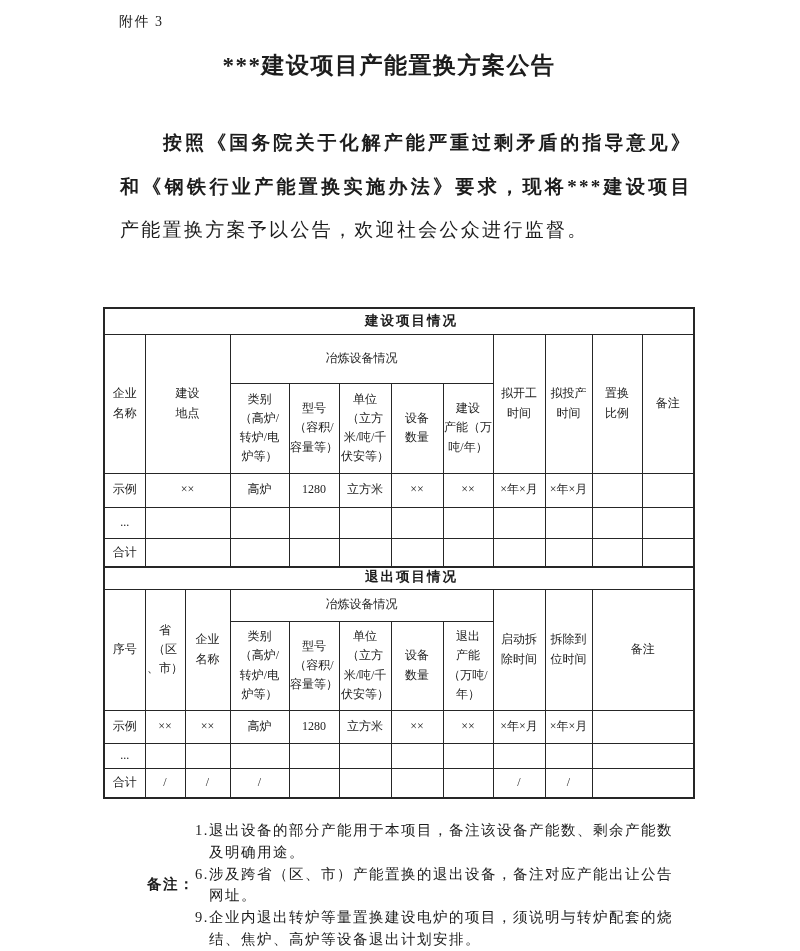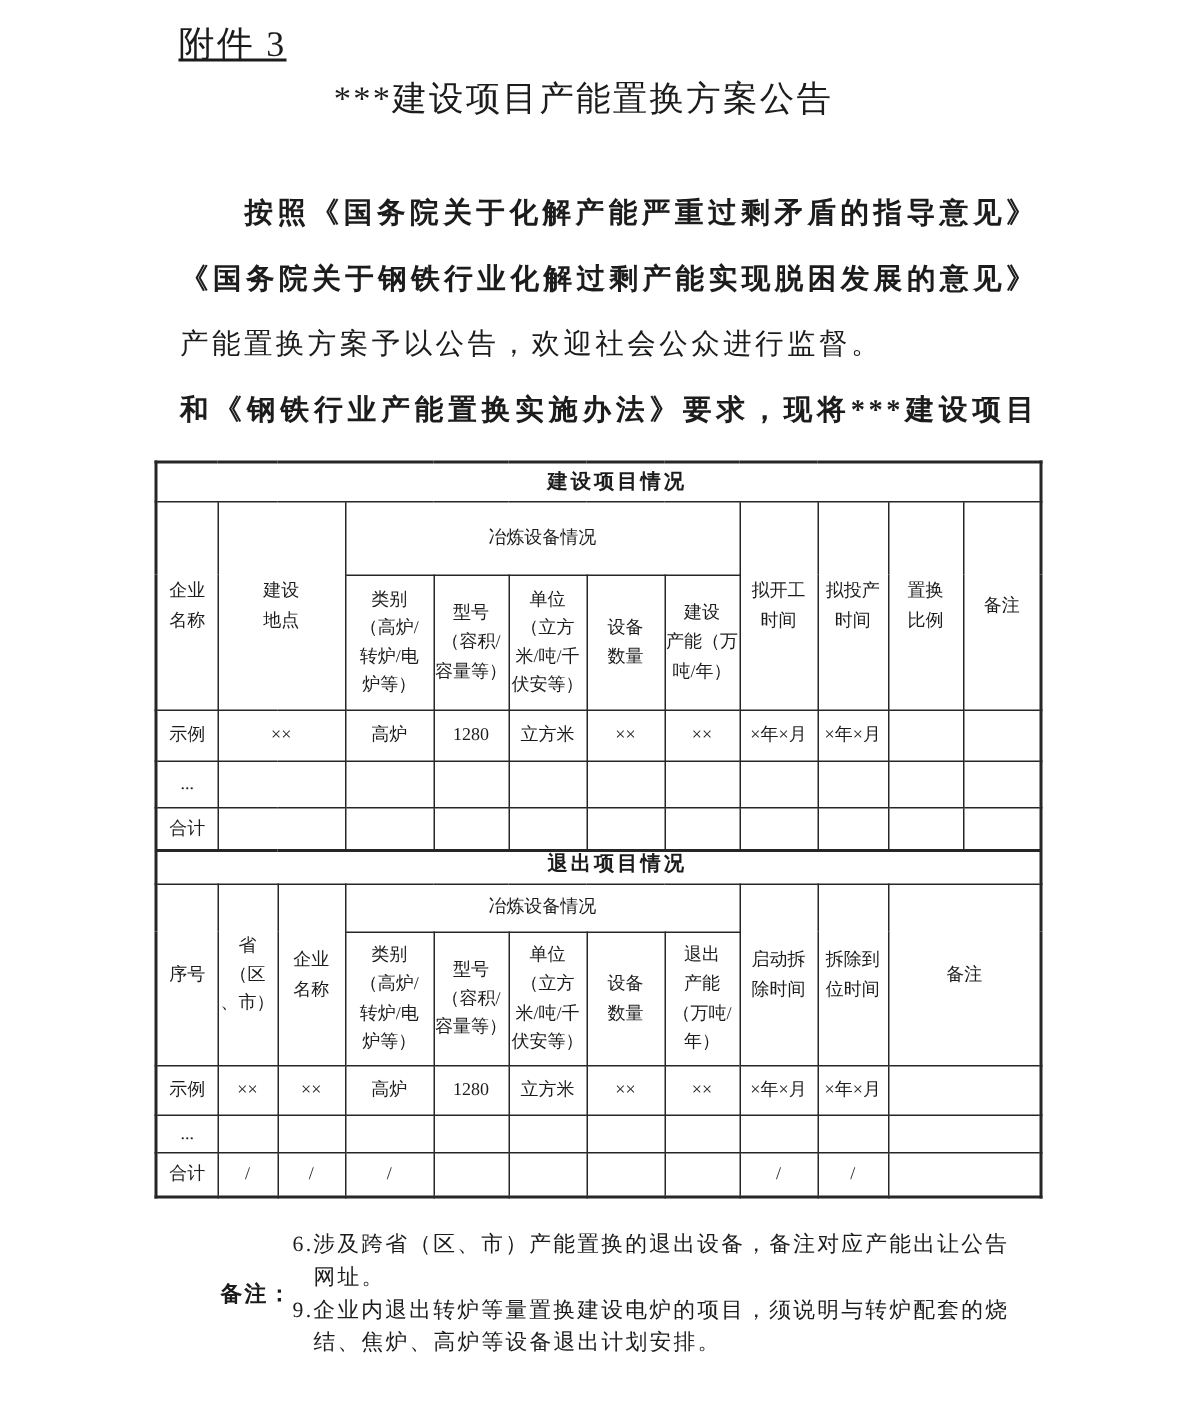--- a/index.html
+++ b/index.html
@@ -1,25 +1,25 @@
 <!DOCTYPE html>
 <html><head>
 <meta charset="utf-8">
 <style>
   html,body{margin:0;padding:0;background:#fff;}
   .doc{
     position:relative;width:800px;height:951px;background:#ffffff;
     font-family:"Liberation Serif","DejaVu Serif",serif;color:#1c1c1c;overflow:hidden;
   }
   .attachment{
-    position:absolute;left:119px;top:13px;font-size:24px;letter-spacing:1.5px;text-decoration:underline;
+    position:absolute;left:119px;top:13px;font-size:14px;letter-spacing:1.5px;
   }
   .title{
     position:absolute;left:0;top:50px;width:778px;text-align:center;
-    font-size:23px;font-weight:normal;letter-spacing:1.5px;
+    font-size:23px;font-weight:bold;letter-spacing:1.5px;
   }
   .intro{position:absolute;left:120px;top:121px;width:572px;
     font-size:19px;letter-spacing:2.3px;line-height:43.5px;}
   .intro .line{width:100%;}
   .intro .line.j{text-align:justify;text-align-last:justify;font-weight:bold;}
   .intro .line.indent{text-indent:43px;}
 
   .sheet{position:absolute;left:103px;top:307px;}
   table.grid{border-collapse:collapse;table-layout:fixed;width:590px;border:2px solid #262626;}
   table.grid td{
@@ -43,23 +43,22 @@
 <body>
 
 <div class="doc">
 
   <div class="attachment">附件 3</div>
 
   <div class="title">***建设项目产能置换方案公告</div>
 
   <div class="intro">
     <div class="line j indent">按照《国务院关于化解产能严重过剩矛盾的指导意见》</div>
-    <div class="line j">《国务院关于钢铁行业化解过剩产能实现脱困发展的意见》</div>
+    <div class="line j">和《钢铁行业产能置换实施办法》要求，现将***建设项目</div>
     <div class="line">产能置换方案予以公告，欢迎社会公众进行监督。</div>
-    <div class="line j">和《钢铁行业产能置换实施办法》要求，现将***建设项目</div>
   </div>
 
   <div class="sheet">
     <table class="grid">
       <colgroup>
         <col style="width:41px">
           <col style="width:40px">
           <col style="width:45px">
         <col style="width:59px">
           <col style="width:50px">
@@ -223,18 +222,19 @@
         <td>/</td>
         <td colspan="2"></td>
       </tr>
     </tbody>
       </table>
   </div>
 
   <div class="notes">
     <div class="notes-label">备注：</div>
     <div class="notes-items">
+      <div class="note-item">1.退出设备的部分产能用于本项目，备注该设备产能数、剩余产能数及明确用途。</div>
       <div class="note-item">6.涉及跨省（区、市）产能置换的退出设备，备注对应产能出让公告网址。</div>
       <div class="note-item">9.企业内退出转炉等量置换建设电炉的项目，须说明与转炉配套的烧结、焦炉、高炉等设备退出计划安排。</div>
     </div>
   </div>
 
 </div>
 
 </body></html>

